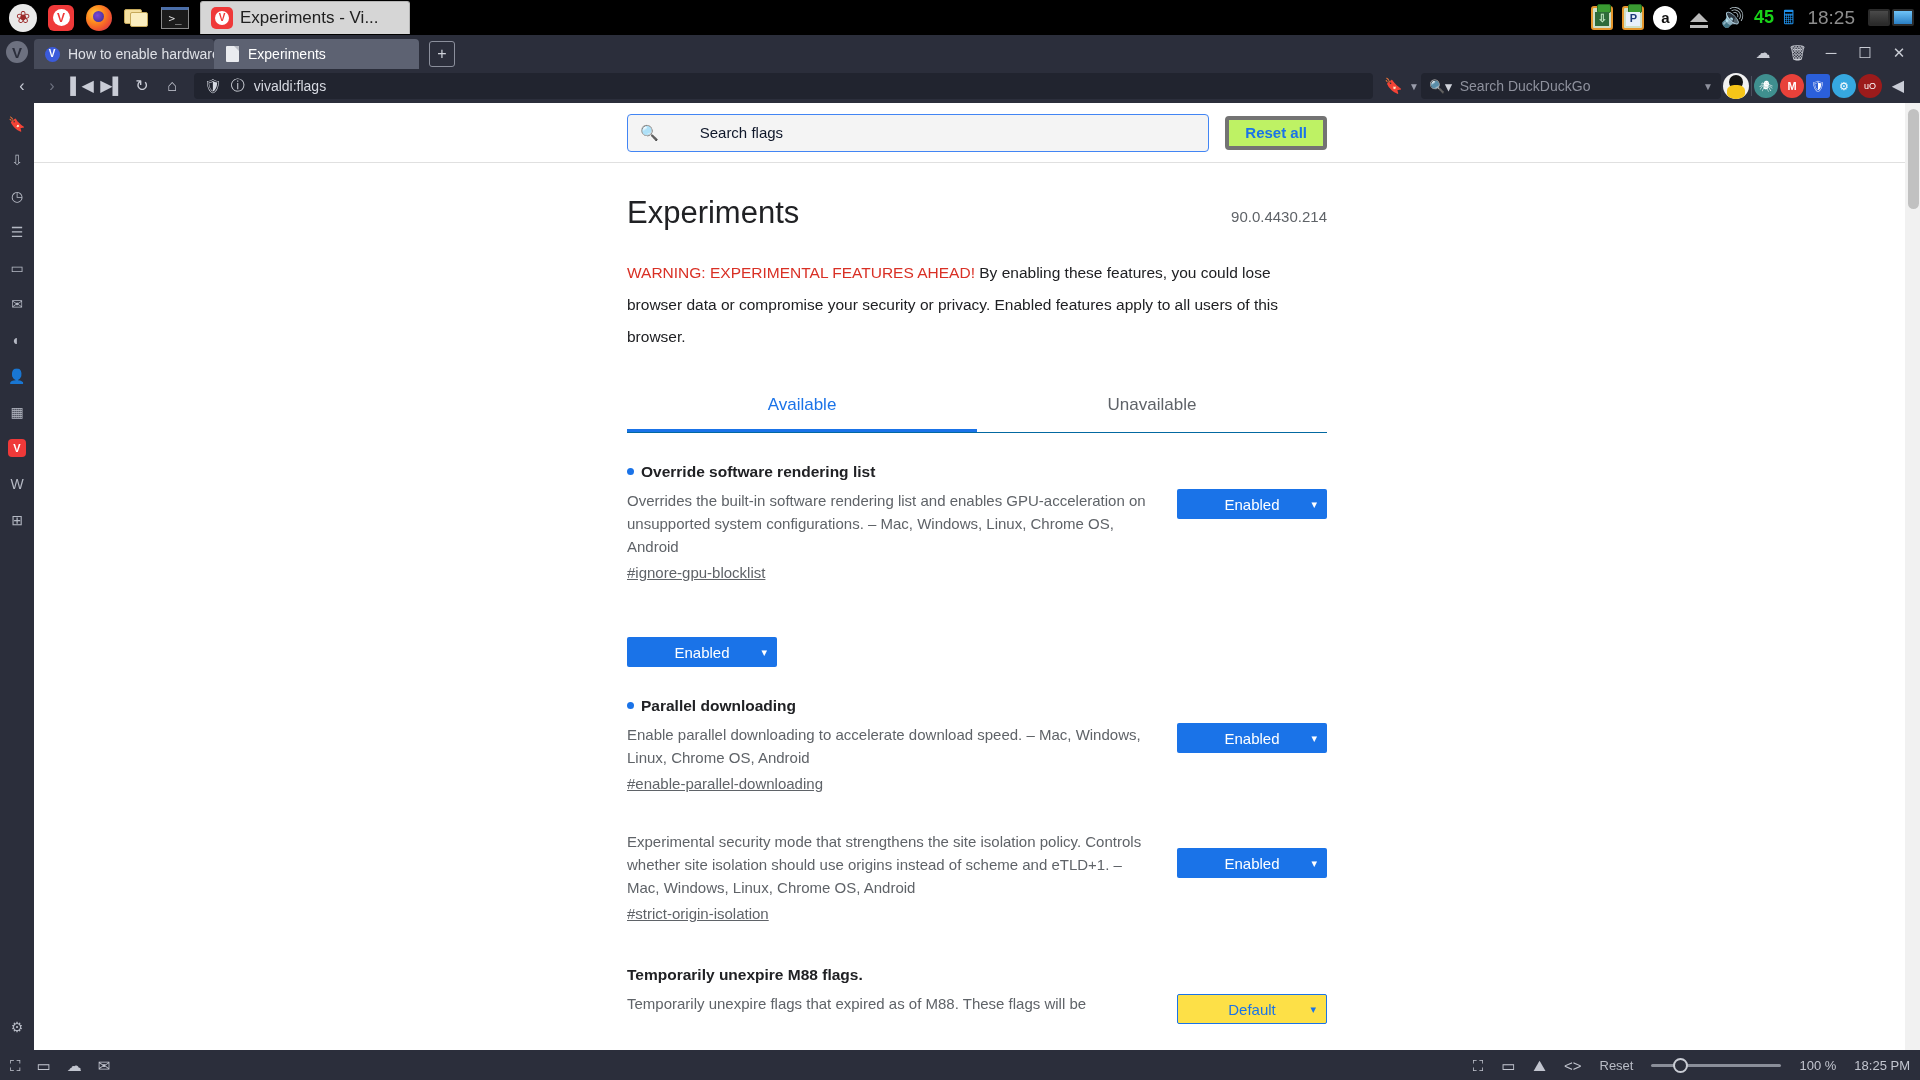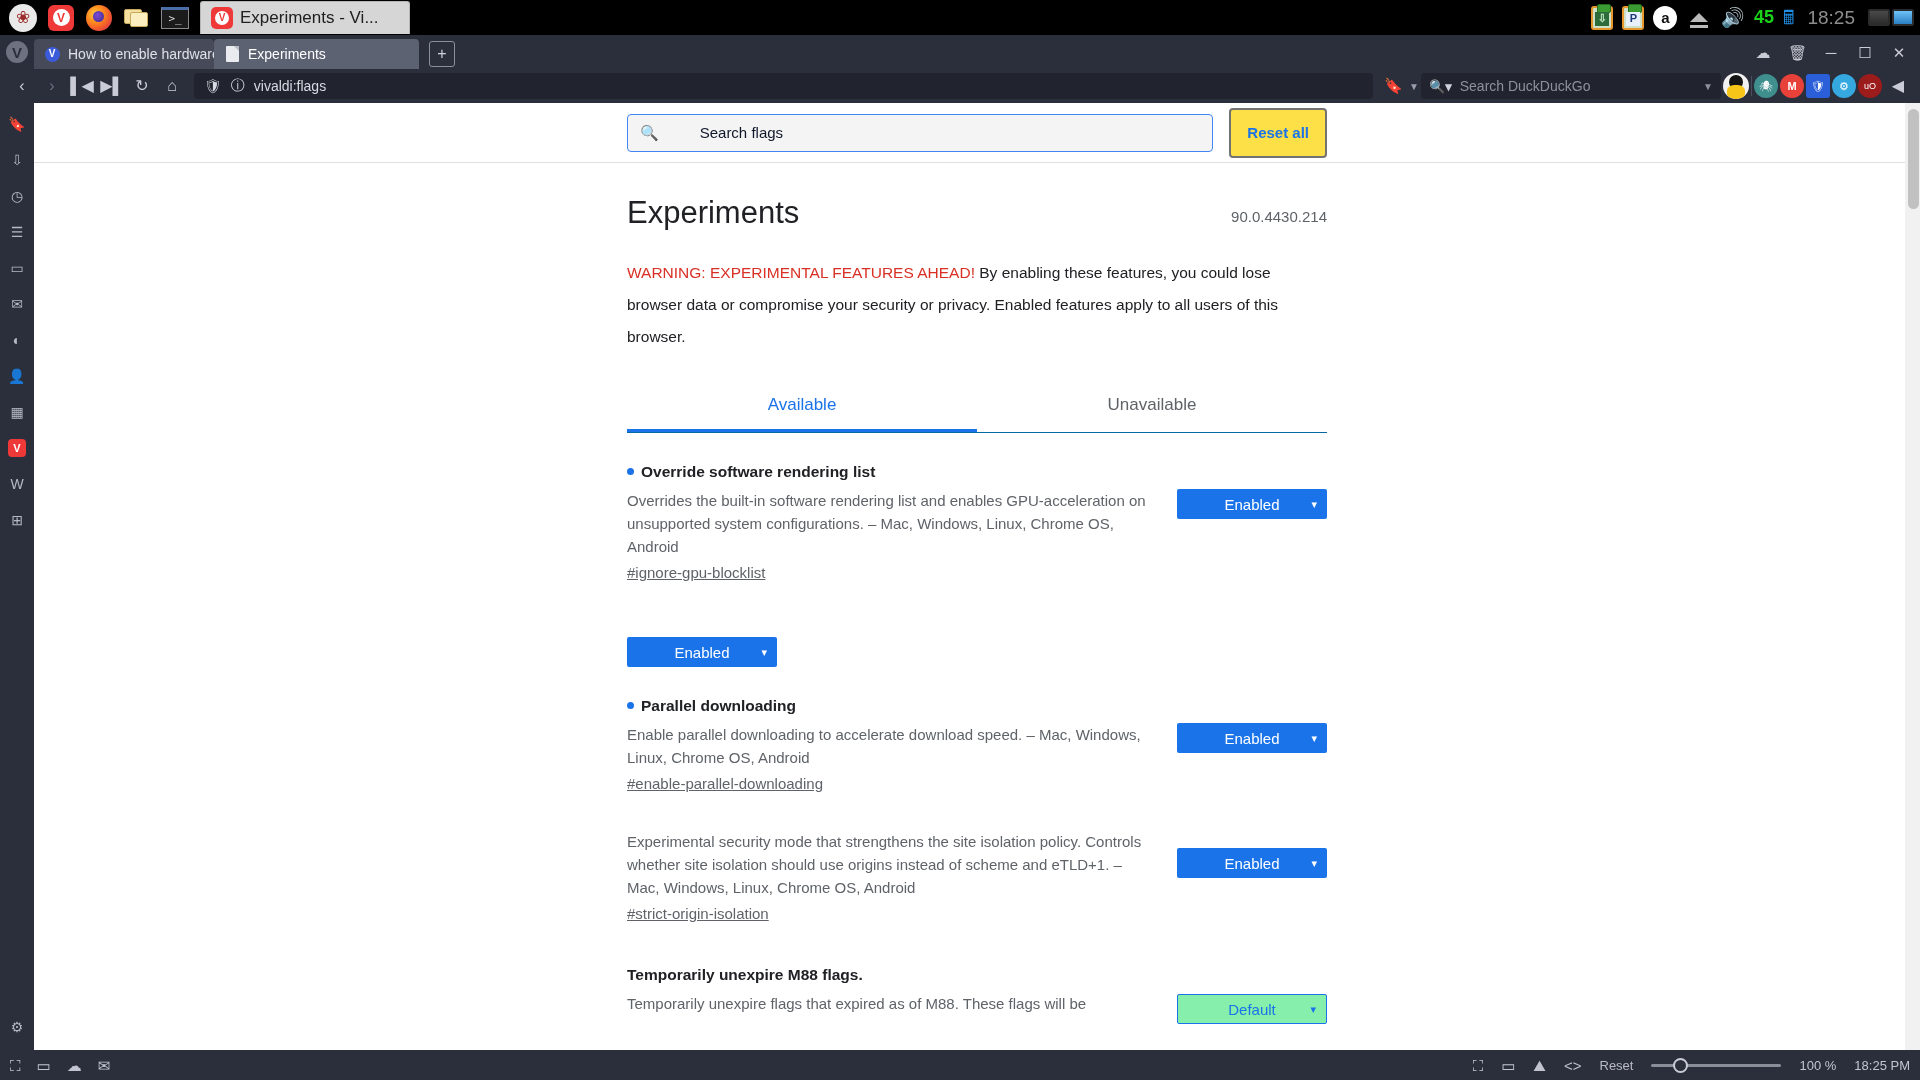--- a/index.html
+++ b/index.html
@@ -220,22 +220,22 @@
     background: #fff;
   }
   #flags-header-inner { width: 700px; display: flex; align-items: center; gap: 16px; }
   #search-flags {
     flex: 1 1 auto; height: 38px; border: 1px solid #4285f4; border-radius: 4px;
     background: #f4f4f4; display: flex; align-items: center; gap: 10px; padding: 0 12px;
   }
   #search-flags .mag { color: #5f6368; font-size: 15px; line-height:1;}
   #search-flags .ph { color: #0f172a; font-size: 15px; margin-left: 31px; }
   #reset-all {
-    height: 50px; padding: 0 16px; border: 2px solid #737373; border-radius: 4px;
-    background: #fde047; color: #1a73e8; font-size: 15px; font-weight: bold;
+    height: 34px; padding: 0 16px; border: 4px solid #737373; border-radius: 4px;
+    background: #bef264; color: #1a73e8; font-size: 15px; font-weight: bold;
     display:flex; align-items:center; justify-content:center;
   }
   #flags-scroll { position:absolute; top:60px; left:0; right:0; bottom:0; overflow:hidden; }
   #flags-content { width: 700px; margin: 0 auto; padding-top: 32px; }
   #exp-title-row { display:flex; align-items:flex-end; justify-content:space-between; }
   #exp-title { font-size: 31px; color: #202124; font-weight: normal; }
   #exp-version { font-size: 15px; color: #5f6368; padding-bottom: 6px; }
   #exp-warning { margin-top: 26px; font-size: 15.5px; line-height: 32px; color: #202124; }
   #exp-warning .red { color: #d93025; }
   #tabs-row { margin-top: 30px; display:flex; border-bottom: 1px solid #0369a1; }
@@ -259,21 +259,21 @@
   }
   .flag-id {
     margin-top: 6px; font-size: 15px; color: #5f6368; text-decoration: underline;
   }
   .flag-select {
     flex: 0 0 150px; height: 30px; margin-top: 26px;
     display: flex; align-items: center; justify-content: center;
     font-size: 15px; position: relative; border-radius: 2px;
   }
   .flag-select.enabled { background: #1a73e8; color: #fff; }
-  .flag-select.default { background: #86efac; color: #1a73e8; border: 1px solid #1a73e8; }
+  .flag-select.default { background: #fde047; color: #1a73e8; border: 1px solid #1a73e8; }
   .flag-select .chev { position: absolute; right: 10px; font-size: 11px; }
 
   #scrollbar {
     position: absolute; right: 0; top: 0; width: 15px; bottom: 0; background: #f1f1f1;
   }
   #scrollthumb {
     position: absolute; right: 1px; top: 6px; width: 11px; height: 100px;
     background: #c1c1c1; border-radius: 6px;
   }
 

